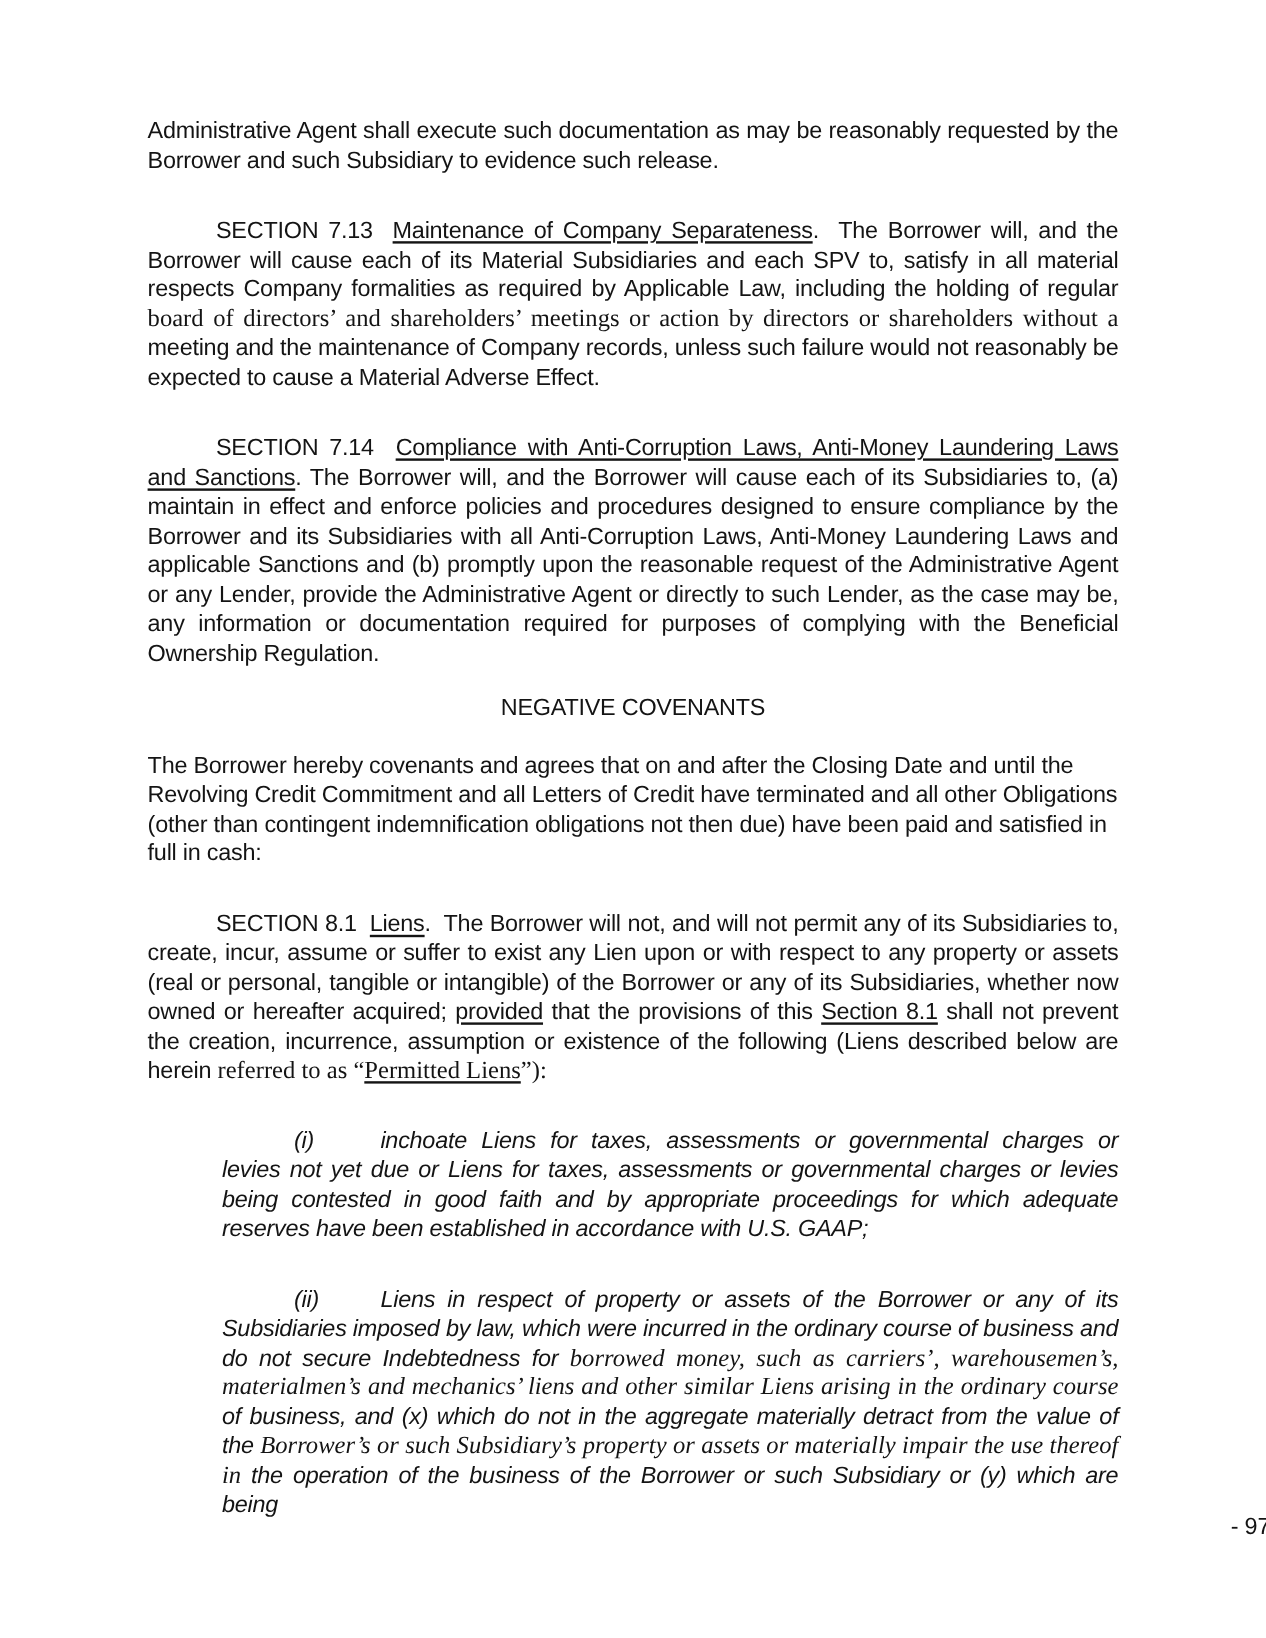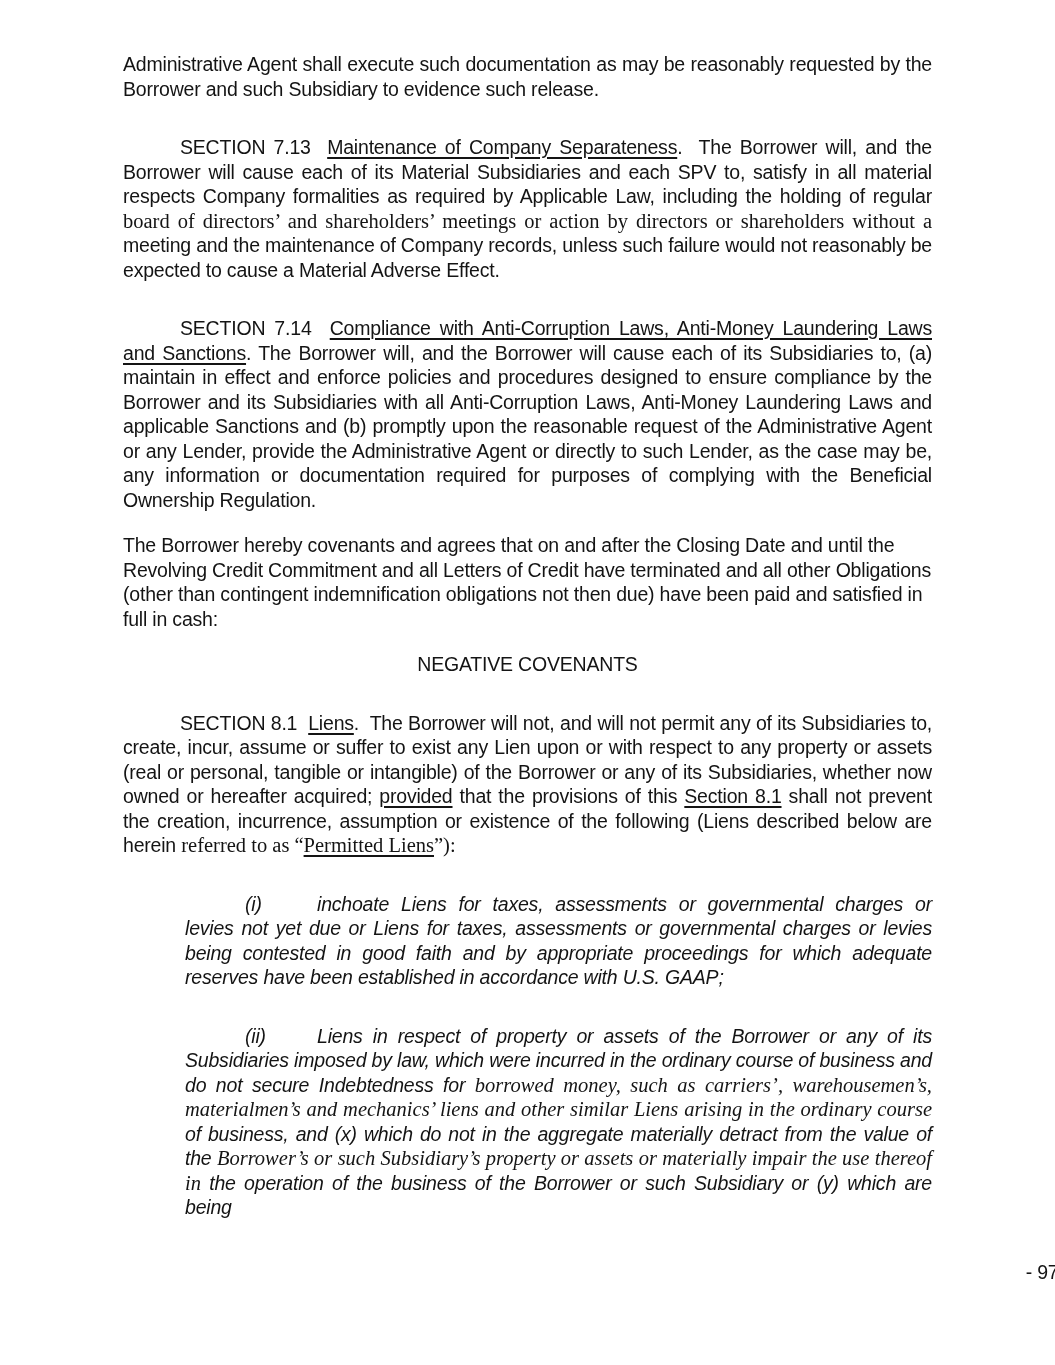--- a/index.html
+++ b/index.html
@@ -6,21 +6,21 @@
     margin: 0;
     padding: 0;
     background: #ffffff;
   }
   .page {
     position: relative;
     width: 1055px;
     height: 1365px;
     background: #ffffff;
     box-sizing: border-box;
-    padding: 52px 123px 0 123px;
+    padding: 97px 123px 0 123px;
     color: #141414;
     font-family: "Liberation Sans", sans-serif;
     font-size: 19.5px;
     line-height: 24.5px;
     letter-spacing: -0.2px;
   }
   .para {
     margin: 0 0 21px 0;
     text-align: justify;
   }
@@ -65,20 +65,20 @@
   }
 </style>
 </head>
 <body>
 
 <div class="page">
   <div id="doc-body">
       <p class="para "><span class="seg">Administrative Agent shall execute such documentation as may be reasonably requested by the Borrower and such Subsidiary to evidence such release.</span></p>
       <p class="para section"><span class="seg">SECTION 7.13&nbsp; </span><span class="seg u">Maintenance of Company Separateness</span><span class="seg">.&nbsp; The Borrower will, and the Borrower will cause each of its Material Subsidiaries and each SPV to, satisfy in all material respects Company formalities as required by Applicable Law, including the holding of regular </span><span class="seg serif">board of directors’ and shareholders’ meetings or action by directors or shareholders without a </span><span class="seg">meeting and the maintenance of Company records, unless such failure would not reasonably be expected to cause a Material Adverse Effect.</span></p>
       <p class="para section"><span class="seg">SECTION 7.14&nbsp; </span><span class="seg u">Compliance with Anti-Corruption Laws, Anti-Money Laundering Laws and Sanctions</span><span class="seg">. The Borrower will, and the Borrower will cause each of its Subsidiaries to, (a) maintain in effect and enforce policies and procedures designed to ensure compliance by the Borrower and its Subsidiaries with all Anti-Corruption Laws, Anti-Money Laundering Laws and applicable Sanctions and (b) promptly upon the reasonable request of the Administrative Agent or any Lender, provide the Administrative Agent or directly to such Lender, as the case may be, any information or documentation required for purposes of complying with the Beneficial Ownership Regulation.</span></p>
+      <p class="para heading">NEGATIVE COVENANTS</p>
       <p class="para body-left"><span class="seg">The Borrower hereby covenants and agrees that on and after the Closing Date and until the Revolving Credit Commitment and all Letters of Credit have terminated and all other Obligations (other than contingent indemnification obligations not then due) have been paid and satisfied in full in cash:</span></p>
-      <p class="para heading">NEGATIVE COVENANTS</p>
       <p class="para section"><span class="seg">SECTION 8.1&nbsp; </span><span class="seg u">Liens</span><span class="seg">.&nbsp; The Borrower will not, and will not permit any of its Subsidiaries to, create, incur, assume or suffer to exist any Lien upon or with respect to any property or assets (real or personal, tangible or intangible) of the Borrower or any of its Subsidiaries, whether now owned or hereafter acquired; </span><span class="seg u">provided</span><span class="seg"> that the provisions of this </span><span class="seg u">Section 8.1</span><span class="seg"> shall not prevent the creation, incurrence, assumption or existence of the following (Liens described below are herein </span><span class="seg serif">referred to as “</span><span class="seg u serif">Permitted Liens</span><span class="seg serif">”):</span></p>
       <p class="para section list"><span class="marker">(i)</span><span class="seg">inchoate Liens for taxes, assessments or governmental charges or levies not yet due or Liens for taxes, assessments or governmental charges or levies being contested in good faith and by appropriate proceedings for which adequate reserves have been established in accordance with U.S. GAAP;</span></p>
       <p class="para section list"><span class="marker">(ii)</span><span class="seg">Liens in respect of property or assets of the Borrower or any of its Subsidiaries imposed by law, which were incurred in the ordinary course of business and do not secure Indebtedness for </span><span class="seg serif">borrowed money, such as carriers’, warehousemen’s, materialmen’s and mechanics’ liens and other similar Liens arising in the ordinary course </span><span class="seg">of business, and (x) which do not in the aggregate materially detract from the value of the </span><span class="seg serif">Borrower’s or such Subsidiary’s property or assets or materially impair the use thereof in </span><span class="seg">the operation of the business of the Borrower or such Subsidiary or (y) which are being</span></p>
     </div>
   <div class="footer">- 97 -</div>
 </div>
 
 </body></html>

